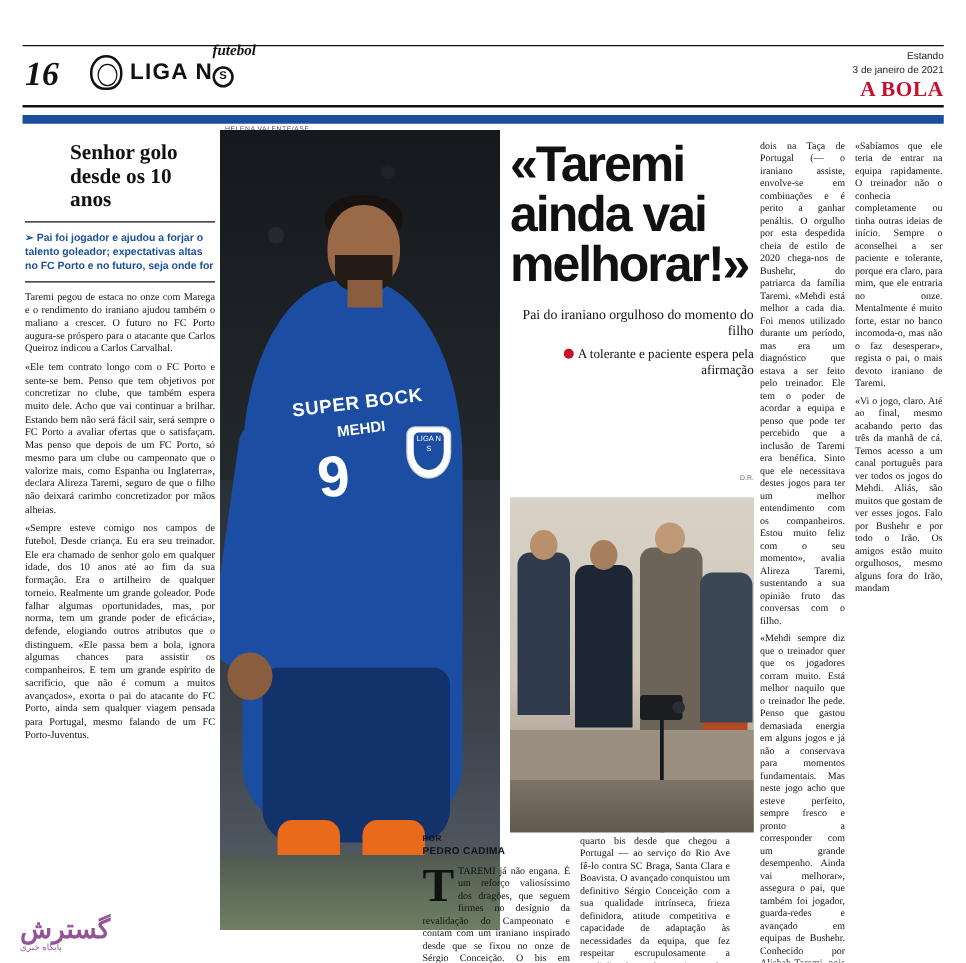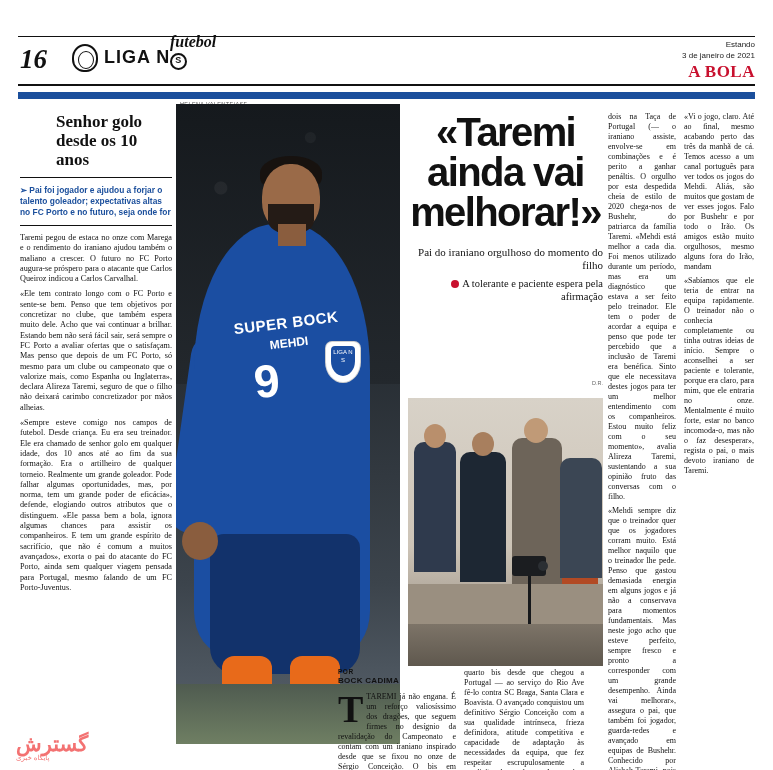--- a/index.html
+++ b/index.html
@@ -16,21 +16,21 @@
   
   .masthead{position:absolute;left:0;top:0;width:773px;height:90px;background:#fff;}
   .mast-rule-top{position:absolute;left:18px;top:36px;width:737px;height:1px;background:#111;}
   .mast-rule-bottom{position:absolute;left:18px;top:84px;width:737px;height:2px;background:#111;}
   .page-num{position:absolute;left:20px;top:44px;font-size:27px;font-weight:bold;font-family:"Liberation Serif",serif;color:#111;font-style:italic;}
   .liga-logo{position:absolute;left:72px;top:44px;display:flex;align-items:center;gap:6px;}
   .liga-badge{width:26px;height:28px;border:2px solid #111;border-radius:50% 50% 45% 45%;position:relative;box-sizing:border-box;}
   .liga-badge:before{content:"";position:absolute;left:4px;top:5px;width:14px;height:16px;border:1.5px solid #111;border-radius:50%;}
   .liga-text{font-size:18px;font-weight:bold;letter-spacing:1px;font-family:"Liberation Sans",sans-serif;}
   .liga-text .o{display:inline-block;border:2px solid #111;border-radius:50%;width:13px;height:13px;line-height:10px;font-size:9px;text-align:center;}
-  .kicker{position:absolute;left:170px;top:33px;font-size:16px;font-weight:bold;font-style:italic;color:#111;font-family:"Liberation Serif",serif;}
+  .kicker{position:absolute;left:170px;top:33px;font-size:12px;font-weight:bold;font-style:italic;color:#111;font-family:"Liberation Serif",serif;}
   .section-title{position:absolute;left:170px;top:45px;font-size:30px;font-weight:bold;color:#1b4f9c;font-family:"Liberation Sans",sans-serif;letter-spacing:-0.5px;}
   .dateblock{position:absolute;right:18px;top:39px;text-align:right;font-family:"Liberation Sans",sans-serif;font-size:8px;line-height:11px;color:#222;}
   .abola{position:absolute;right:18px;top:62px;font-size:17px;font-weight:bold;color:#c8102e;font-family:"Liberation Serif",serif;letter-spacing:0.5px;}
 
   .blue-bar{position:absolute;left:18px;top:92px;width:737px;height:7px;background:#1b4f9c;}
 
   
   .col-left{position:absolute;left:20px;top:112px;width:152px;}
   .headline{font-size:17px;font-weight:bold;line-height:19px;font-family:"Liberation Serif",serif;color:#111;margin-left:36px;}
   .hl-rule{width:152px;height:1px;background:#111;margin:8px 0 7px 0;}
@@ -63,21 +63,21 @@
   .ph-badge-in{position:absolute;left:5px;top:4px;width:24px;height:30px;background:#1b4ea2;border-radius:4px 4px 50% 50%;color:#fff;font-size:6px;font-family:"Liberation Sans",sans-serif;text-align:center;line-height:8px;padding-top:2px;box-sizing:border-box;}
   .ph-shorts{position:absolute;left:34px;top:430px;width:150px;height:140px;background:#12326b;border-radius:14px 14px 26px 26px;}
   .ph-legL{position:absolute;left:46px;top:552px;width:50px;height:150px;background:#e86a1a;border-radius:12px;}
   .ph-legR{position:absolute;left:114px;top:552px;width:50px;height:150px;background:#e86a1a;border-radius:12px;}
   .ph-arm{position:absolute;left:4px;top:230px;width:44px;height:200px;background:#1b4ea2;border-radius:24px;transform:rotate(8deg);}
   .ph-hand{position:absolute;left:6px;top:418px;width:36px;height:38px;background:#8a5d3e;border-radius:50%;}
   .ph-grass{position:absolute;left:0;bottom:0;width:224px;height:60px;background:linear-gradient(180deg,#4f5b50,#6f7f63);}
 
   
   .center-col{position:absolute;left:408px;top:112px;width:195px;}
-  .big-quote{font-family:"Liberation Sans",sans-serif;font-weight:bold;font-size:40px;line-height:40px;text-align:center;letter-spacing:-1.6px;color:#111;}
+  .big-quote{font-family:"Liberation Sans",sans-serif;font-weight:bold;font-size:40px;line-height:40px;text-align:left;letter-spacing:-1.6px;color:#111;}
   .sub-quote{margin-top:14px;font-size:11px;line-height:13px;text-align:right;font-family:"Liberation Serif",serif;color:#111;}
   .sub-quote2{margin-top:5px;font-size:10.5px;line-height:13px;text-align:right;font-family:"Liberation Serif",serif;color:#111;}
   .red-dot{display:inline-block;width:8px;height:8px;border-radius:50%;background:#c8102e;position:relative;top:1px;margin-right:3px;}
   .dr-credit{position:absolute;right:0;top:268px;font-size:5.5px;color:#666;font-family:"Liberation Sans",sans-serif;}
 
   
   .minphoto{position:absolute;left:408px;top:398px;width:195px;height:268px;overflow:hidden;background:#cfc6bb;}
   .mp-wall{position:absolute;inset:0;background:linear-gradient(180deg,#d8d2c8 0%,#cdc4b7 55%,#8b8276 100%);}
   .mp-p1{position:absolute;left:6px;top:44px;width:42px;height:130px;background:#2f3a4d;border-radius:10px 10px 0 0;}
   .mp-h1{position:absolute;left:16px;top:26px;width:22px;height:24px;background:#b98f6c;border-radius:50%;}
@@ -100,21 +100,21 @@
   .art-col{position:absolute;font-size:8px;line-height:10px;text-align:justify;font-family:"Liberation Serif",serif;color:#111;}
   .art-col p{margin:0 0 4px 0;}
   .dropcap{float:left;font-size:38px;line-height:30px;font-weight:bold;padding:2px 3px 0 0;font-family:"Liberation Serif",serif;}
 
   .col-a{left:338px;top:692px;width:118px;}
   .col-b{left:464px;top:668px;width:120px;}
   .col-c{left:608px;top:112px;width:68px;}
   .col-d{left:684px;top:112px;width:70px;}
 
   
-  .watermark{position:absolute;left:16px;bottom:8px;font-family:"Liberation Sans",sans-serif;color:#ef4444;opacity:.75;}
+  .watermark{position:absolute;left:16px;bottom:8px;font-family:"Liberation Sans",sans-serif;color:#701a75;opacity:.75;}
   .wm-main{font-size:21px;font-weight:bold;letter-spacing:1px;}
   .wm-sub{font-size:7px;letter-spacing:2px;margin-top:-2px;}
 </style>
 </head>
 <body>
 
 <div class="page">
 
   <div class="masthead">
     <div class="mast-rule-top"></div>
@@ -191,39 +191,39 @@
     <div class="mp-h3"></div>
     <div class="mp-p4"></div>
     <div class="mp-table"></div>
     <div class="mp-tripod"></div>
     <div class="mp-cam"></div>
     <div class="mp-floor"></div>
   </div>
 
   <div class="drop-col">
     <div class="por">POR</div>
-    <div class="byline">BOCK CADIMA</div>
+    <div class="byline">PEDRO CADIMA</div>
   </div>
 
   <div class="art-col col-a">
     <p><span class="dropcap">T</span><span>TAREMI já não engana. É um reforço valiosíssimo dos dragões, que seguem firmes no desígnio da revalidação do Campeonato e contam com um iraniano inspirado desde que se fixou no onze de Sérgio Conceição. O bis em Guimarães foi</span></p>
   </div>
 
   <div class="art-col col-b">
     <p>quarto bis desde que chegou a Portugal — ao serviço do Rio Ave fê-lo contra SC Braga, Santa Clara e Boavista. O avançado conquistou um definitivo Sérgio Conceição com a sua qualidade intrínseca, frieza definidora, atitude competitiva e capacidade de adaptação às necessidades da equipa, que fez respeitar escrupulosamente a condição de suplente. Agora é a nação azul e branca que</p>
   </div>
 
   <div class="art-col col-c">
     <p>dois na Taça de Portugal (— o iraniano assiste, envolve-se em combinações e é perito a ganhar penáltis. O orgulho por esta despedida cheia de estilo de 2020 chega-nos de Bushehr, do patriarca da família Taremi. «Mehdi está melhor a cada dia. Foi menos utilizado durante um período, mas era um diagnóstico que estava a ser feito pelo treinador. Ele tem o poder de acordar a equipa e penso que pode ter percebido que a inclusão de Taremi era benéfica. Sinto que ele necessitava destes jogos para ter um melhor entendimento com os companheiros. Estou muito feliz com o seu momento», avalia Alireza Taremi, sustentando a sua opinião fruto das conversas com o filho.</p>
     <p>«Mehdi sempre diz que o treinador quer que os jogadores corram muito. Está melhor naquilo que o treinador lhe pede. Penso que gastou demasiada energia em alguns jogos e já não a conservava para momentos fundamentais. Mas neste jogo acho que esteve perfeito, sempre fresco e pronto a corresponder com um grande desempenho. Ainda vai melhorar», assegura o pai, que também foi jogador, guarda-redes e avançado em equipas de Bushehr. Conhecido por Alishah Taremi, pois o Shah é um louvor a quem se destacava no que fazia. O filho elevou a fasquia à dimensão iraniana e, agora, internacional, face ao que produz no FC Porto.</p>
   </div>
 
   <div class="art-col col-d">
+    <p>«Sabíamos que ele teria de entrar na equipa rapidamente. O treinador não o conhecia completamente ou tinha outras ideias de início. Sempre o aconselhei a ser paciente e tolerante, porque era claro, para mim, que ele entraria no onze. Mentalmente é muito forte, estar no banco incomoda-o, mas não o faz desesperar», regista o pai, o mais devoto iraniano de Taremi.</p>
     <p>«Vi o jogo, claro. Até ao final, mesmo acabando perto das três da manhã de cá. Temos acesso a um canal português para ver todos os jogos do Mehdi. Aliás, são muitos que gostam de ver esses jogos. Falo por Bushehr e por todo o Irão. Os amigos estão muito orgulhosos, mesmo alguns fora do Irão, mandam</p>
-    <p>«Sabíamos que ele teria de entrar na equipa rapidamente. O treinador não o conhecia completamente ou tinha outras ideias de início. Sempre o aconselhei a ser paciente e tolerante, porque era claro, para mim, que ele entraria no onze. Mentalmente é muito forte, estar no banco incomoda-o, mas não o faz desesperar», regista o pai, o mais devoto iraniano de Taremi.</p>
   </div>
 
   <div class="watermark">
     <div class="wm-main">گسترش</div>
     <div class="wm-sub">پایگاه خبری</div>
   </div>
 
 </div>
 
 </body></html>

